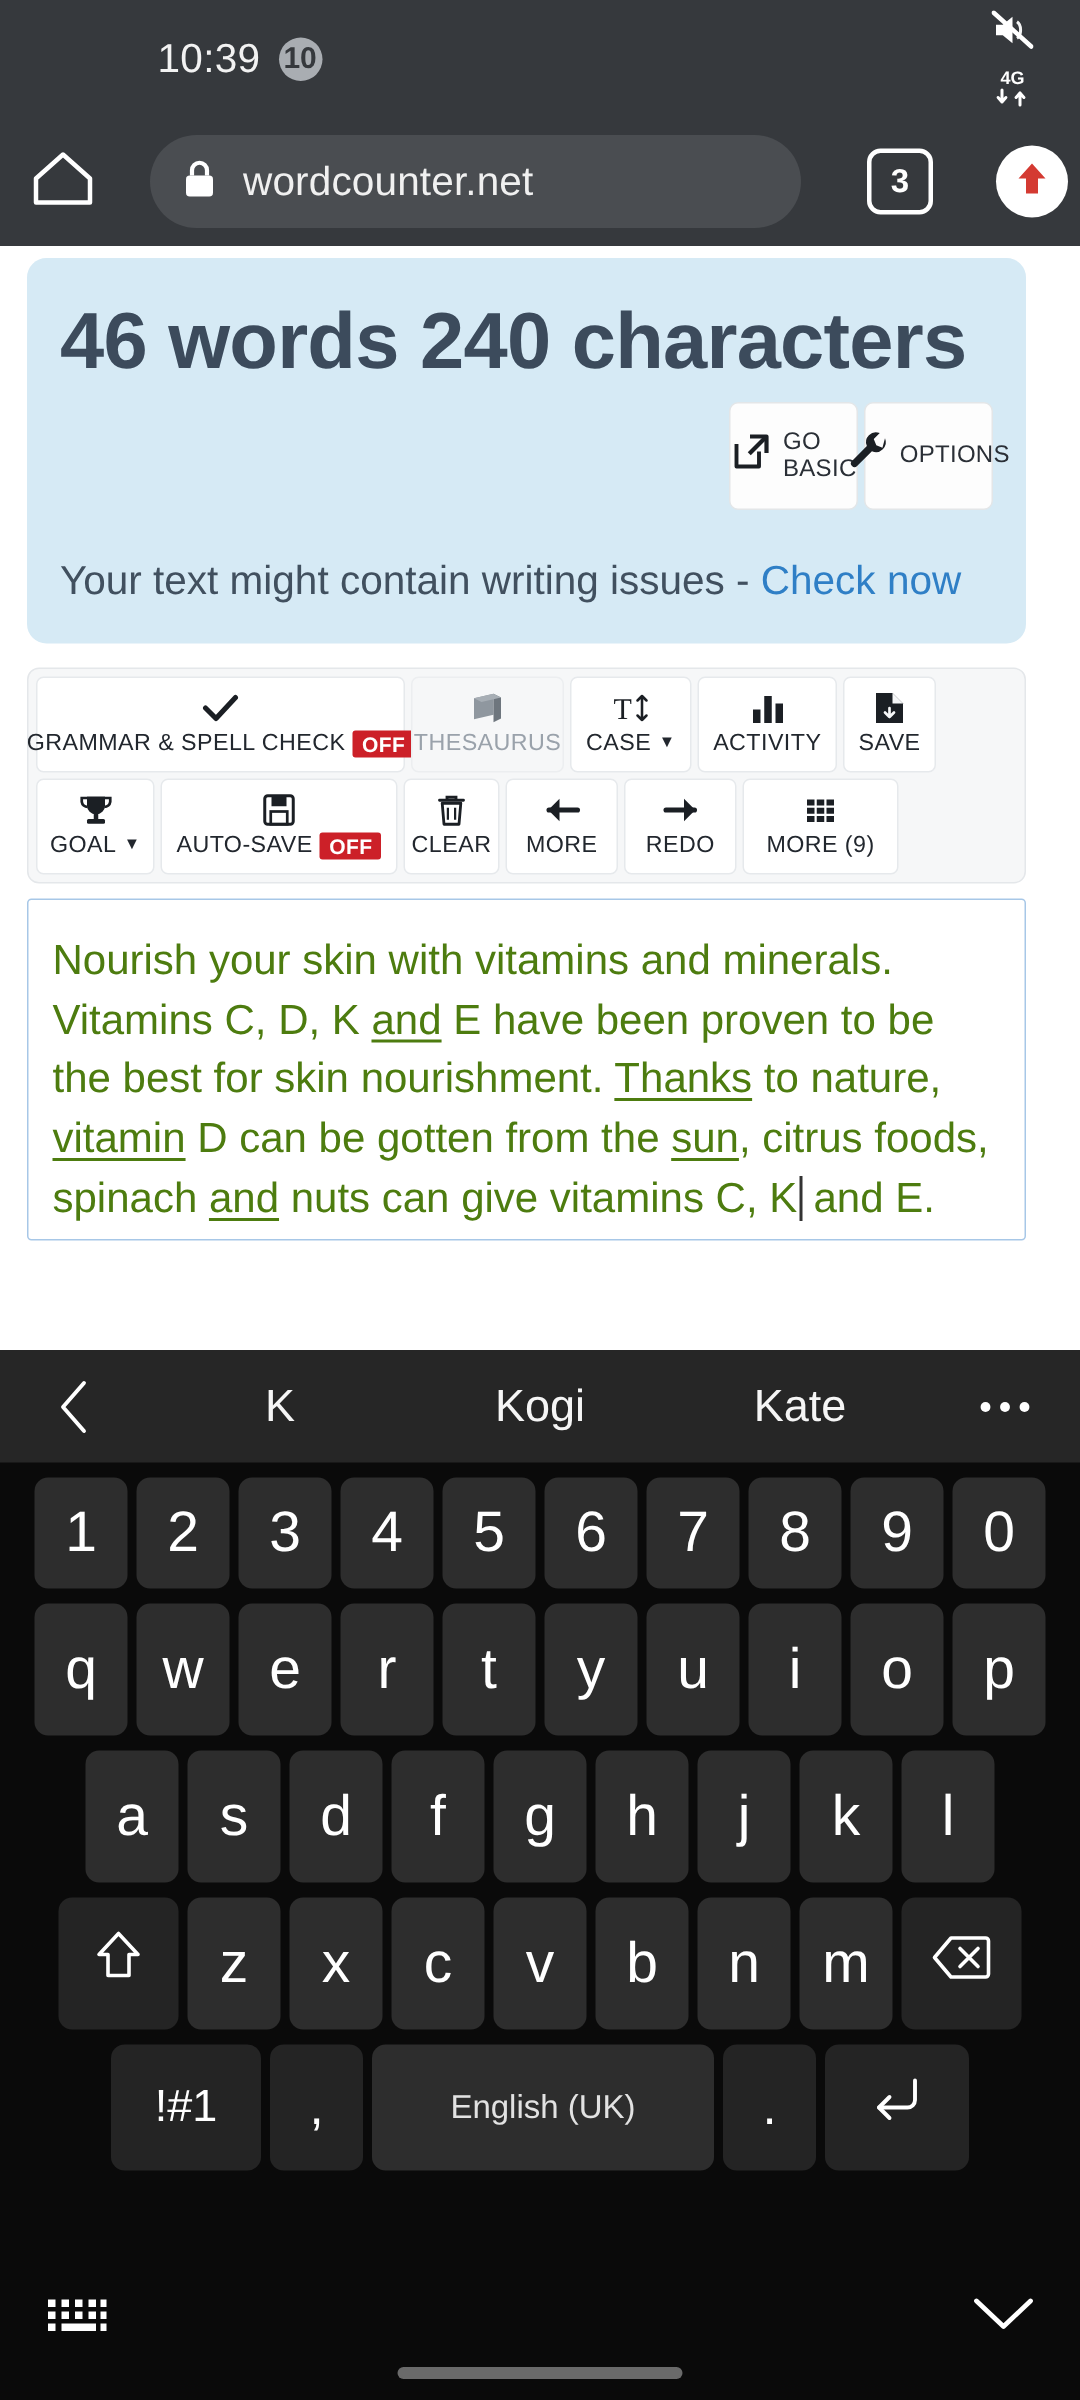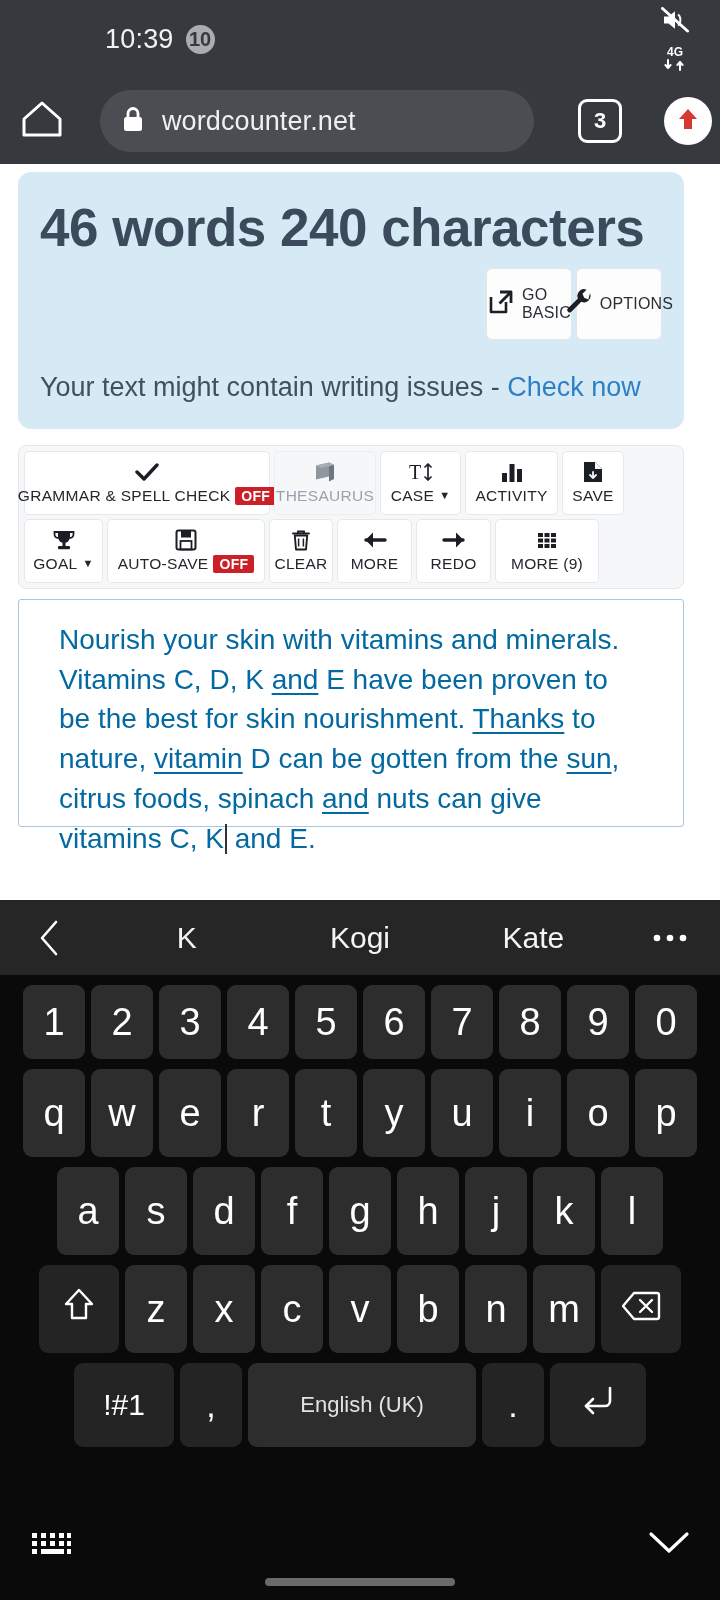--- a/index.html
+++ b/index.html
@@ -94,22 +94,22 @@
   .pill-off {
     background:#cc2028; color:#fff; font-size:14px; font-weight:bold;
     padding:1px 6px; border-radius:2px; letter-spacing:.3px;
   }
   .caret { font-size:11px; line-height:1; }
 
   
   .editor {
     margin:10px 18px 0 18px; width:666px; height:228px;
     background:#fff; border:1px solid #a7c7e7; border-radius:3px;
-    padding:20px 40px;
-    font-size:28px; line-height:1.42; color:#0369a1;
+    padding:20px 16px;
+    font-size:28px; line-height:1.42; color:#4d7c0f;
   }
   .editor u { text-decoration: underline; text-decoration-thickness:2px; text-underline-offset:4px; }
   .caret-bar {
     display:inline-block; width:2px; height:30px; background:#333;
     vertical-align:-6px; margin-left:1px;
   }
 
   
   .kb { position:absolute; left:0; top:900px; width:720px; height:700px; background:#0a0a0a; }
   .kb-suggest {

